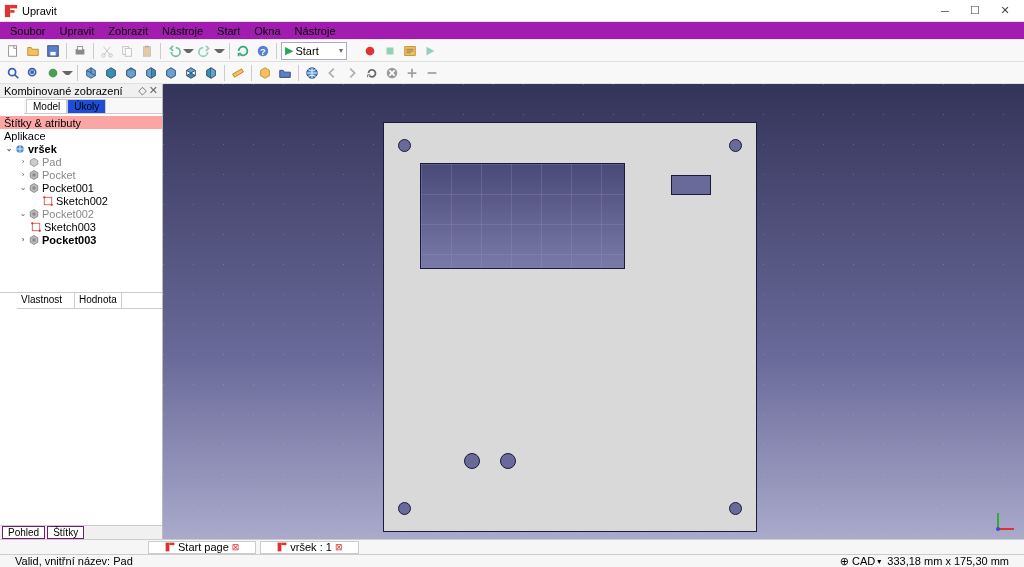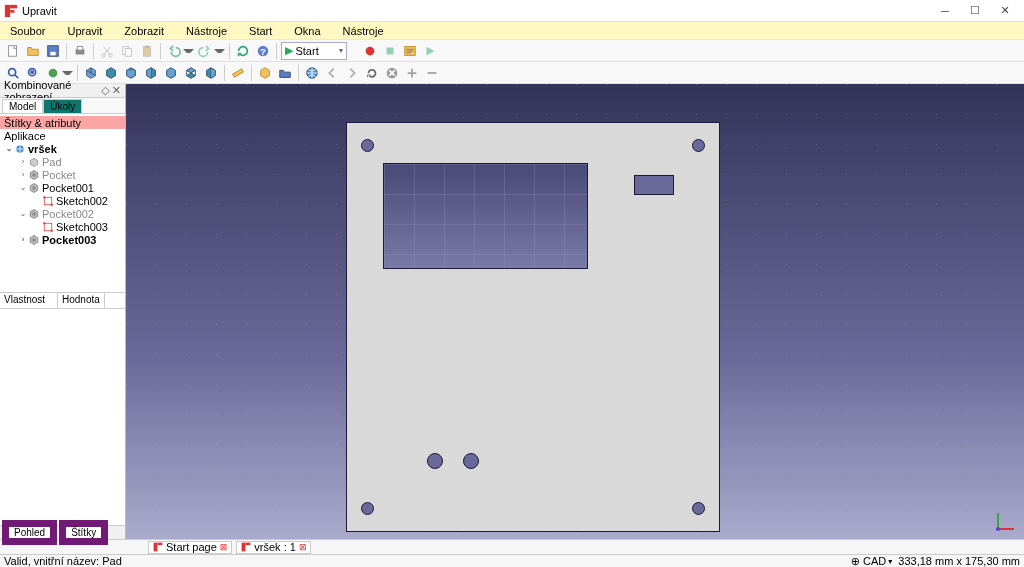--- a/index.html
+++ b/index.html
@@ -1,56 +1,56 @@
 <!DOCTYPE html>
 <html><head>
 <meta charset="utf-8">
 <style>
 * { margin:0; padding:0; box-sizing:border-box; font-family:"Segoe UI",Tahoma,sans-serif; font-size:11px; }
 html,body { width:1024px; height:567px; overflow:hidden; background:#f0f0f0; }
 .titlebar { height:22px; background:#fff; display:flex; align-items:center; padding:0 4px; border-bottom:1px solid #e0e0e0; }
 .titlebar .logo { width:14px; height:14px; margin-right:4px; }
 .titlebar .spacer { flex:1; }
 .titlebar .winbtn { width:30px; height:22px; display:flex; align-items:center; justify-content:center; color:#444; }
-.menubar { height:18px; background:#fef9c3; display:flex; align-items:center; padding:0 4px; gap:10px; border-bottom:1px solid #e8e8e8; }
+.menubar { height:18px; background:#a21caf; display:flex; align-items:center; padding:0 4px; gap:2px; border-bottom:1px solid #e8e8e8; }
 .menubar span { padding:1px 6px; }
 .toolbar { height:22px; background:#f8f8f8; display:flex; align-items:center; padding:0 4px; gap:2px; border-bottom:1px solid #e0e0e0; }
 .toolbar .tbtn { width:18px; height:18px; display:flex; align-items:center; justify-content:center; border:1px solid transparent; border-radius:2px; }
 .toolbar .sep { width:1px; height:16px; background:#ccc; margin:0 2px; }
 .toolbar .drop { padding-left:3px; border-left:4px solid transparent; border-right:4px solid transparent; border-top:4px solid #666; margin-left:-2px; }
 .macro-select { width:66px; height:18px; border:1px solid #aac; background:#fff; display:flex; align-items:center; padding:0 3px; font-size:10px; }
 .macro-select .arr { color:#2a5; margin-right:2px; }
 .body { display:flex; height:calc(567px - 22px - 18px - 22px - 22px - 15px - 13px); }
-.leftpanel { width:126px; background:#fff; border-right:1px solid #bbb; display:flex; flex-direction:column; }
+.leftpanel { width:163px; background:#fff; border-right:1px solid #bbb; display:flex; flex-direction:column; }
 .panel-title { height:14px; background:#f0f0f0; border-bottom:1px solid #ccc; font-size:10px; padding:0 4px; display:flex; align-items:center; }
 .panel-title .dock-icons { margin-left:auto; display:flex; gap:2px; font-size:9px; color:#666; }
-.tabs { height:16px; background:#f8f8f8; border-bottom:1px solid #ccc; display:flex; align-items:center; padding-left:2px; }
+.tabs { height:16px; background:#f8f8f8; border-bottom:1px solid #ccc; display:flex; align-items:center; padding-left:2px;margin-left:24px; }
 .tab { padding:1px 6px; border:1px solid #ccc; border-bottom:none; background:#fff; font-size:10px; }
-.tab.inactive { background:#0f766e; }
+.tab.inactive { background:#1d4ed8; }
 .tree { flex:1; overflow:auto; padding:2px 0; border-bottom:1px solid #ccc; max-height:228px; }
 .tree-row { display:flex; align-items:center; height:13px; padding-left:4px; font-size:10px; white-space:nowrap; }
 .tw { width:10px; text-align:center; color:#666; font-size:8px; }
 .ti { width:12px; height:12px; display:inline-flex; align-items:center; justify-content:center; margin-right:2px; }
 .tree-row.bold { font-weight:bold; }
 .tree-row.gray { color:#888; }
 .props { height:232px; background:#fff; }
-.props-head { display:flex; height:16px; border-bottom:1px solid #ccc; }
+.props-head { display:flex; height:16px; border-bottom:1px solid #ccc;margin-left:17px; }
 .props-head div { padding:1px 4px; font-size:10px; border-right:1px solid #ccc; }
 .props-head div:first-child { width:58px; }
 .bottom-tabs { height:14px; background:#f0f0f0; border-top:1px solid #ccc; display:flex; align-items:center; padding-left:2px; gap:2px; }
-.bottom-tab { padding:0 5px; font-size:10px; border:7px solid #701a75; background:#fff; }
+.bottom-tab { padding:0 5px; font-size:10px; border:1px solid #701a75; background:#fff; }
 .viewport { flex:1; position:relative; background:linear-gradient(180deg,#34345a 0%,#6a6a9a 60%,#aaaacc 100%); overflow:hidden; }
 .grid-dots { position:absolute; inset:0; }
 .model { position:absolute; left:220px; top:38px; width:374px; height:410px; background:#d9d9d9; border:1px solid #1a1a3a; }
 .hole { position:absolute; border-radius:50%; background:#6a6a9a; border:1px solid #1a1a3a; }
 .rect-cut { position:absolute; background:#6a6a9a; border:1px solid #1a1a3a; }
 .axes { position:absolute; right:6px; bottom:6px; width:24px; height:24px; }
 .doc-tabs { height:15px; background:#f6f6f6; border-top:1px solid #ccc; display:flex; align-items:center; padding-left:148px; gap:4px; font-size:10px; }
-.doc-tab { display:flex; align-items:center; gap:3px; padding:0 4px; border:1px solid #ccc; background:#fff; height:13px; }
-.statusbar { height:13px; background:#f6f6f6; border-top:1px solid #ccc; display:flex; align-items:center; padding:0 4px; font-size:10px; }
+.doc-tab { display:flex; align-items:center; gap:3px; padding:0 16px; border:1px solid #ccc; background:#fff; height:13px; }
+.statusbar { height:13px; background:#f6f6f6; border-top:1px solid #ccc; display:flex; align-items:center; padding:0 15px; font-size:10px; }
 .statusbar .spacer { flex:1; }
 svg.ico { width:14px; height:14px; }
 </style>
 </head>
 <body>
 
 <div class="titlebar">
   <span class="logo">
     <svg class="ico" viewBox="0 0 16 16">
         <rect x="1" y="1" width="6" height="14" fill="#d33"></rect>
@@ -372,21 +372,21 @@
           <div class="tree-row gray" style="padding-left: 18px;">
             <span class="tw">⌄</span>
             <span class="ti">
               <svg width="12" height="12" viewBox="0 0 16 16">
                 <path d="M3 5l5-3 5 3v6l-5 3-5-3z" fill="#bbb" stroke="#777"></path>
                 <rect x="6" y="6" width="4" height="4" fill="#888"></rect>
               </svg>
             </span>
             <span>Pocket002</span>
           </div>
-          <div class="tree-row" style="padding-left: 32px;">
+          <div class="tree-row" style="padding-left: 20px;">
             <span class="tw"></span>
             <span class="ti">
               <svg width="12" height="12" viewBox="0 0 16 16">
                 <rect x="3" y="3" width="10" height="10" fill="none" stroke="#d33"></rect>
                 <circle cx="3" cy="3" r="1.5" fill="#d33"></circle>
                 <circle cx="13" cy="13" r="1.5" fill="#d33"></circle>
               </svg>
             </span>
             <span>Sketch003</span>
           </div>

